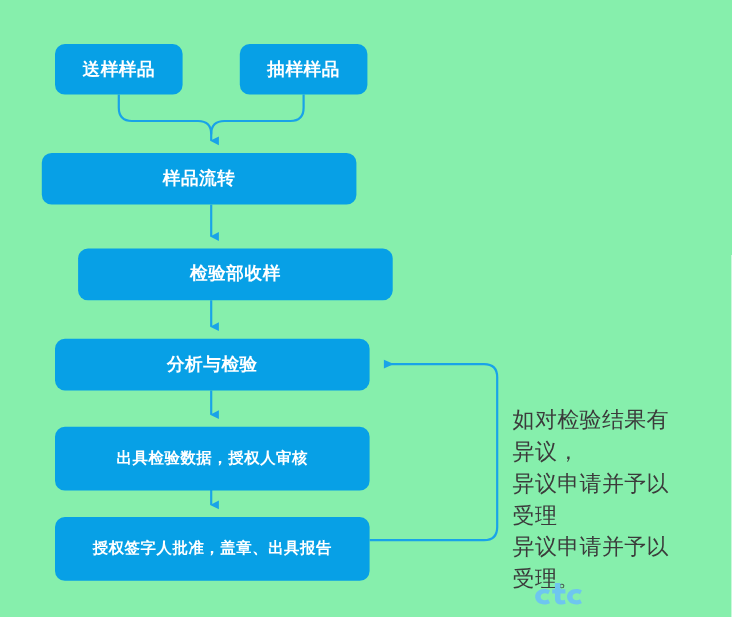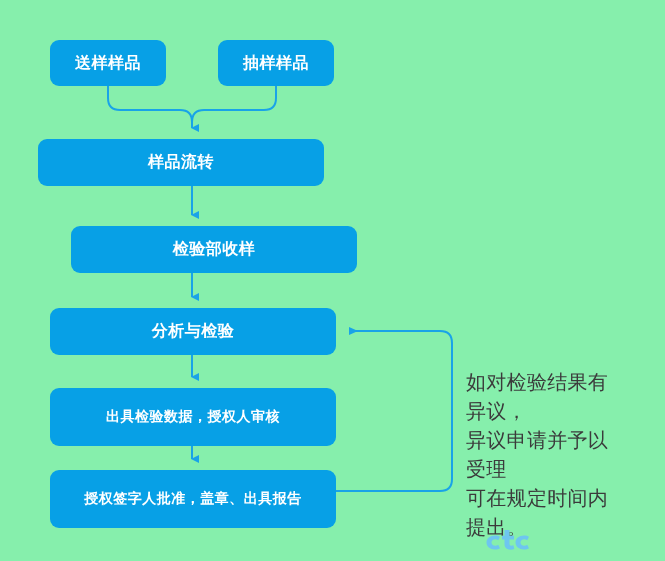--- a/index.html
+++ b/index.html
@@ -121,21 +121,21 @@
 
   <div class="node node-wide" id="n-fenxi">分析与检验</div>
 
   <div class="node node-wide-sm" id="n-chuju">出具检验数据，授权人审核</div>
 
   <div class="node node-wide-sm" id="n-shouquan">授权签字人批准，盖章、出具报告</div>
 
   <div id="note">
     <div>如对检验结果有异议，</div>
     <div>异议申请并予以受理</div>
-    <div>可在规定时间内提出。</div>
+    <div>异议申请并予以受理。</div>
   </div>
 
   <svg id="logo" viewBox="0 0 100 44" xmlns="http://www.w3.org/2000/svg">
     <g fill="#6ec6ef">
       <path d="M26,13 C16,13 9,19 9,27 C9,35 16,41 26,41 C30,41 33.5,40 36,38.3
                L32.5,31.5 C31,32.6 28.9,33.3 26.6,33.3 C22.1,33.3 19,30.6 19,27
                C19,23.4 22.1,20.7 26.6,20.7 C28.9,20.7 31,21.4 32.5,22.5
                L36,15.7 C33.5,14 30,13 26,13 Z"></path>
       <path d="M45,2 L55,2 L55,13.5 L64,13.5 L64,21.2 L55,21.2 L55,29.5
                C55,32.2 56.3,33.3 58.6,33.3 C60.2,33.3 61.6,32.9 62.8,32.3

